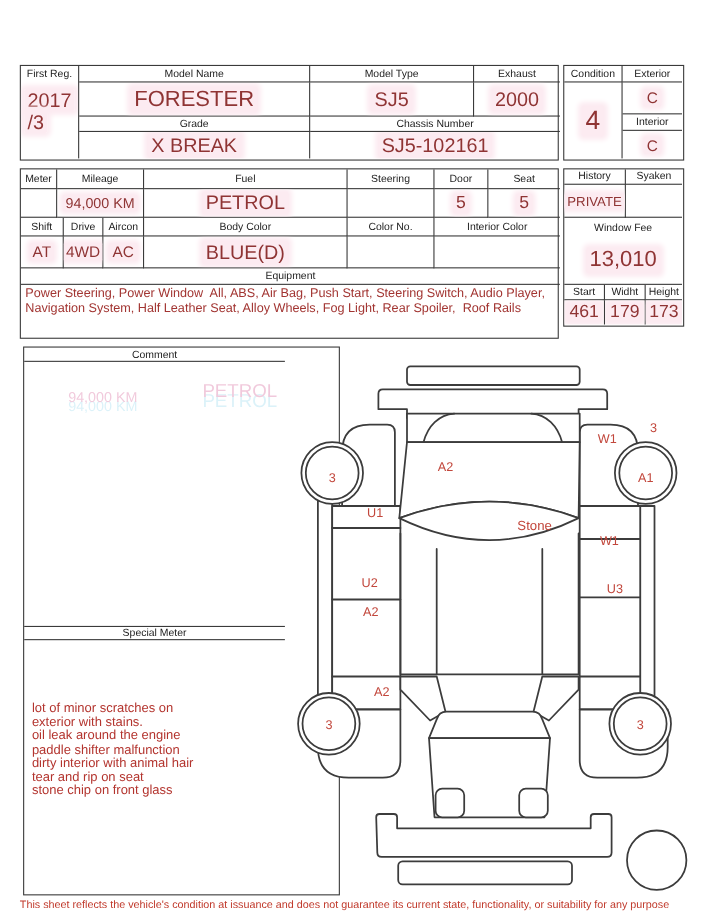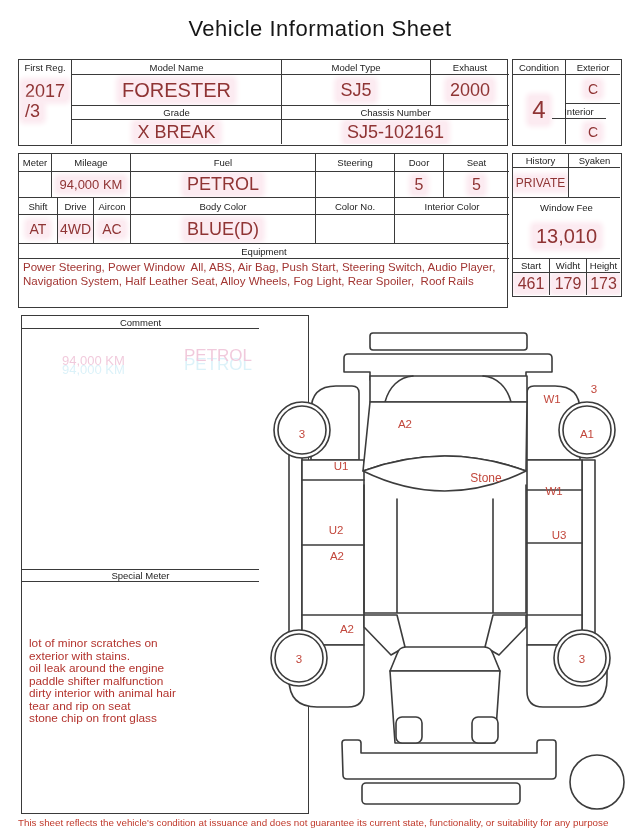--- a/index.html
+++ b/index.html
@@ -33,21 +33,20 @@
            text-shadow:0 9px 0 rgba(110,200,230,0.55); }
   .disclaimer { position:absolute; left:18px; top:817px; width:612px;
            font-size:9.8px; color:#c0392b; }
   svg text { font-family:"Liberation Sans", sans-serif; }
 </style>
 </head>
 <body>
 
 <div class="page">
 
-  <div class="title">Vehicle Information Sheet</div>
 
   <div class="box" style="left:18px; top:59px; width:490px; height:87px;">
     <div class="cell br" style="left:0; top:0; width:53px; height:84px; flex-direction:column; justify-content:flex-start;">
       <span class="lbl" style="margin-top:2px;">First Reg.</span>
       <span class="val v18" style="align-self:flex-start; padding-left:3px; margin-top:8px; line-height:20px;"><span class="hl">2017</span><br><span class="hl">/3</span></span>
     </div>
     <div class="cell br bb" style="left:53px; top:15px; width:210px; height:31px;">
         <span class="val v20 hl">FORESTER</span>
       </div>
     <div class="cell br bb" style="left:53px; top:0; width:210px; height:15px;">
@@ -85,21 +84,21 @@
       </div>
     <div class="cell br" style="left:0; top:15px; width:53px; height:69px;">
         <span class="val v24 hl">4</span>
       </div>
     <div class="cell bb" style="left:53px; top:0; width:54px; height:15px;">
         <span class="lbl">Exterior</span>
       </div>
     <div class="cell bb" style="left:53px; top:15px; width:54px; height:29px;">
         <span class="val v14 hl">C</span>
       </div>
-    <div class="cell bb" style="left:39px; top:44px; width:54px; height:15px;">
+    <div class="cell bb" style="left:53px; top:44px; width:54px; height:15px;">
         <span class="lbl">Interior</span>
       </div>
     <div class="cell" style="left:53px; top:59px; width:54px; height:25px;">
         <span class="val v14 hl">C</span>
       </div>
   </div>
 
   <div class="box" style="left:18px; top:153px; width:490px; height:155px;">
 
     <div class="cell br bb" style="left:0; top:0; width:33px; height:18px;">

